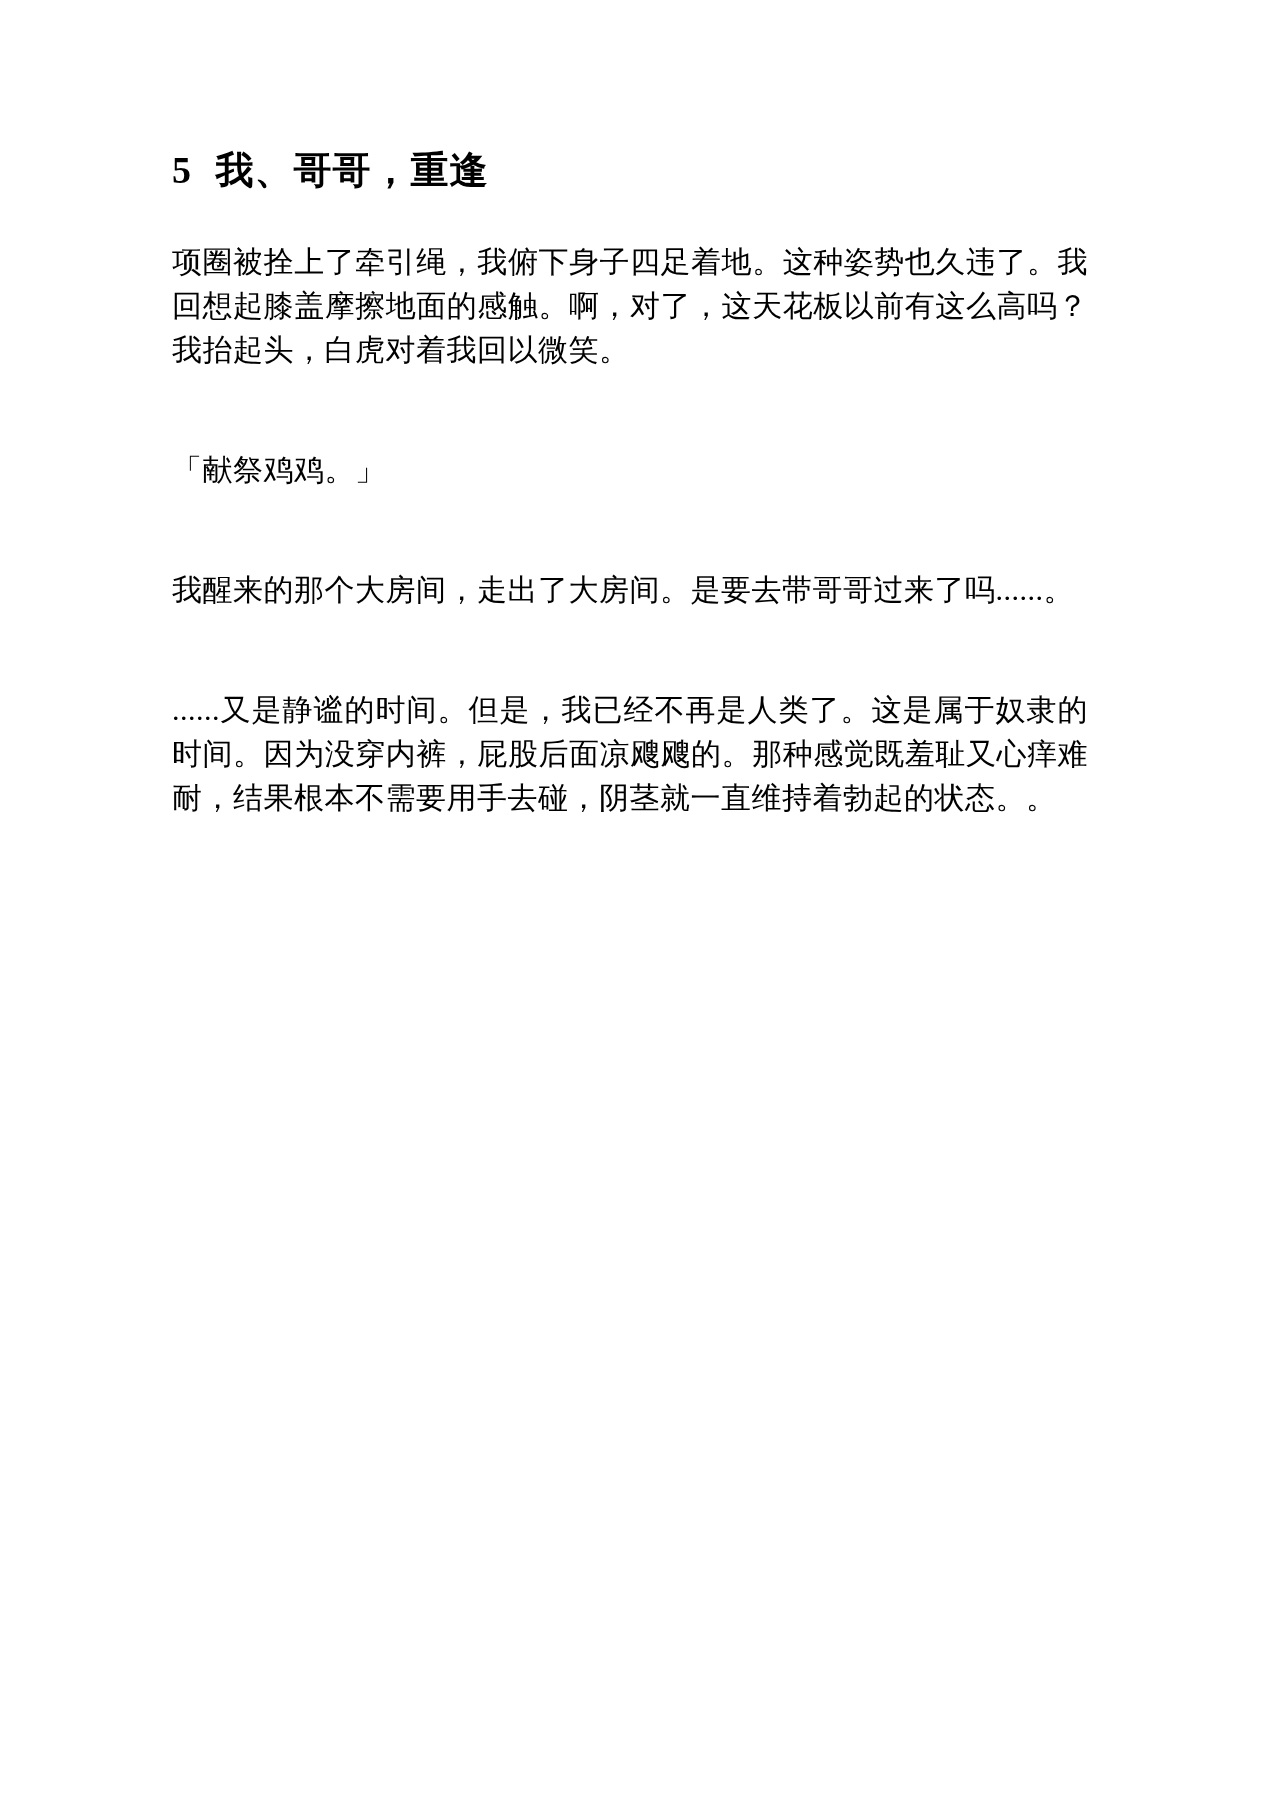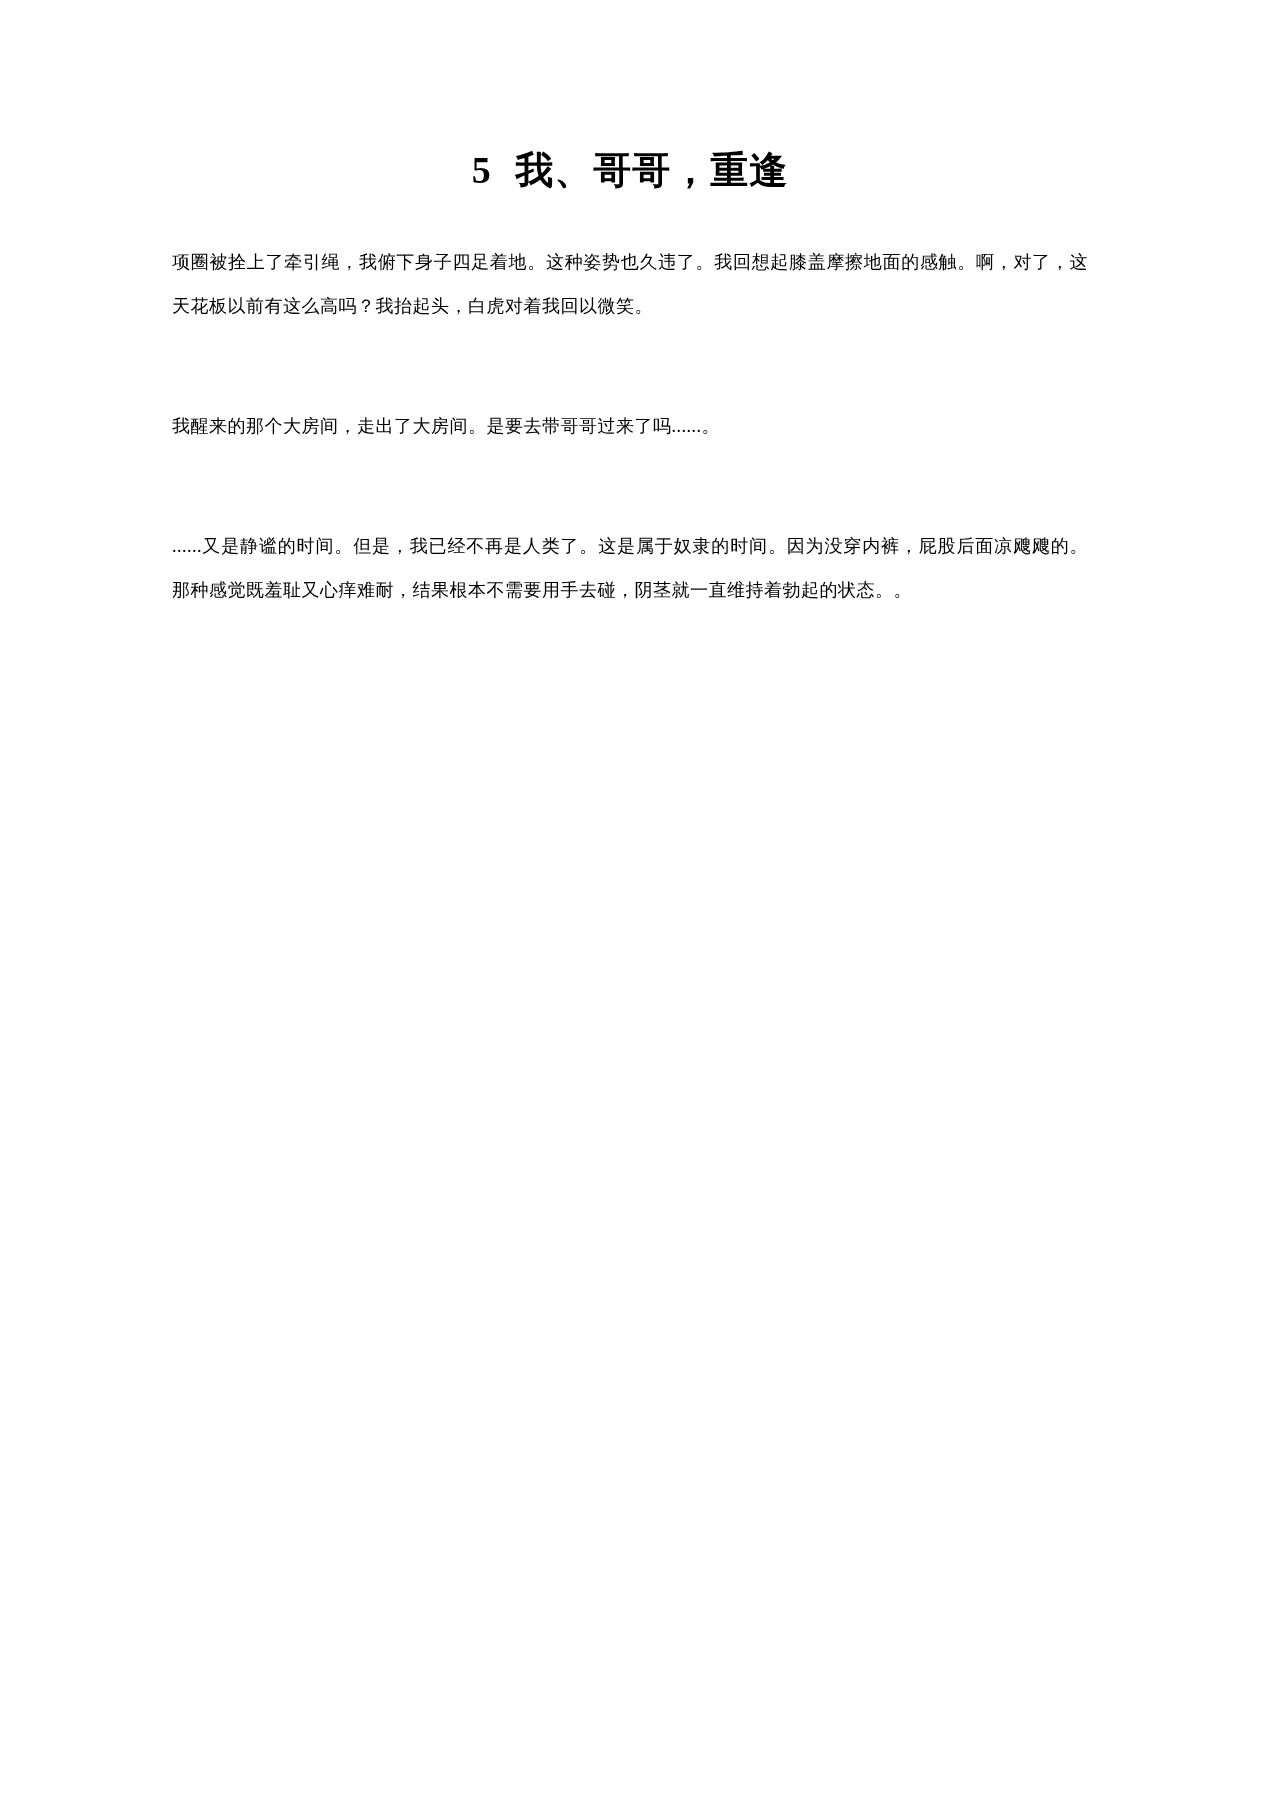--- a/index.html
+++ b/index.html
@@ -20,43 +20,43 @@
     left: 172px;
     top: 146px;
     width: 916px;
   }
   .chapter-heading {
     font-size: 38px;
     font-weight: bold;
     line-height: 48px;
     margin: 0 0 46px 0;
     letter-spacing: 1px;
-    text-align: center;
   }
   .chapter-heading .chapter-number {
     margin-right: 0.62em;
   }
   .chapter-body p {
-    font-size: 18px;
+    font-size: 30px;
     line-height: 44px;
     margin: 0 0 76px 0;
     text-align: justify;
     text-justify: inter-ideograph;
     letter-spacing: 0.5px;
   }
   .chapter-body p:last-child {
     margin-bottom: 12px;
   }
 </style>
 </head>
 <body>
 
 <div class="page">
   <h1 class="chapter-heading">
     <span class="chapter-number">5</span><span class="chapter-title">我、哥哥，重逢</span>
   </h1>
 
   <div class="chapter-body">
     <p>项圈被拴上了牵引绳，我俯下身子四足着地。这种姿势也久违了。我回想起膝盖摩擦地面的感触。啊，对了，这天花板以前有这么高吗？我抬起头，白虎对着我回以微笑。</p>
+    <p>「献祭鸡鸡。」</p>
     <p>我醒来的那个大房间，走出了大房间。是要去带哥哥过来了吗......。</p>
     <p>......又是静谧的时间。但是，我已经不再是人类了。这是属于奴隶的时间。因为没穿内裤，屁股后面凉飕飕的。那种感觉既羞耻又心痒难耐，结果根本不需要用手去碰，阴茎就一直维持着勃起的状态。。</p>
   </div>
 </div>
 
 </body></html>

